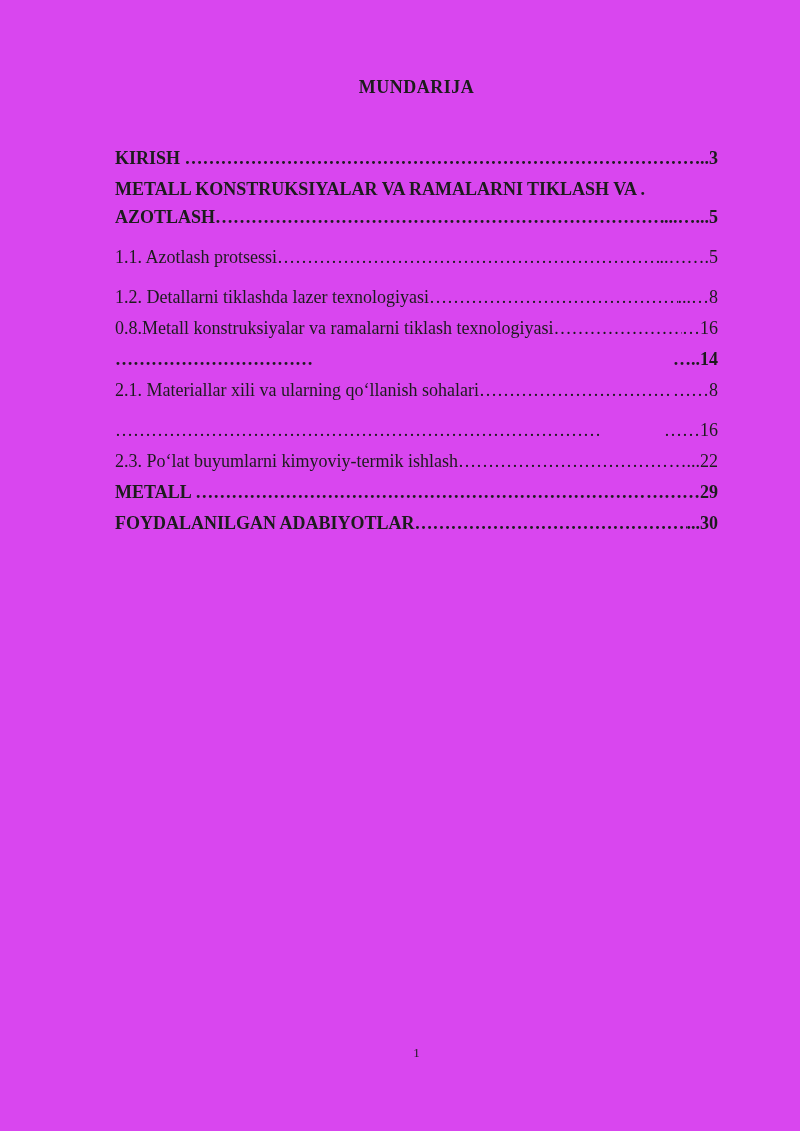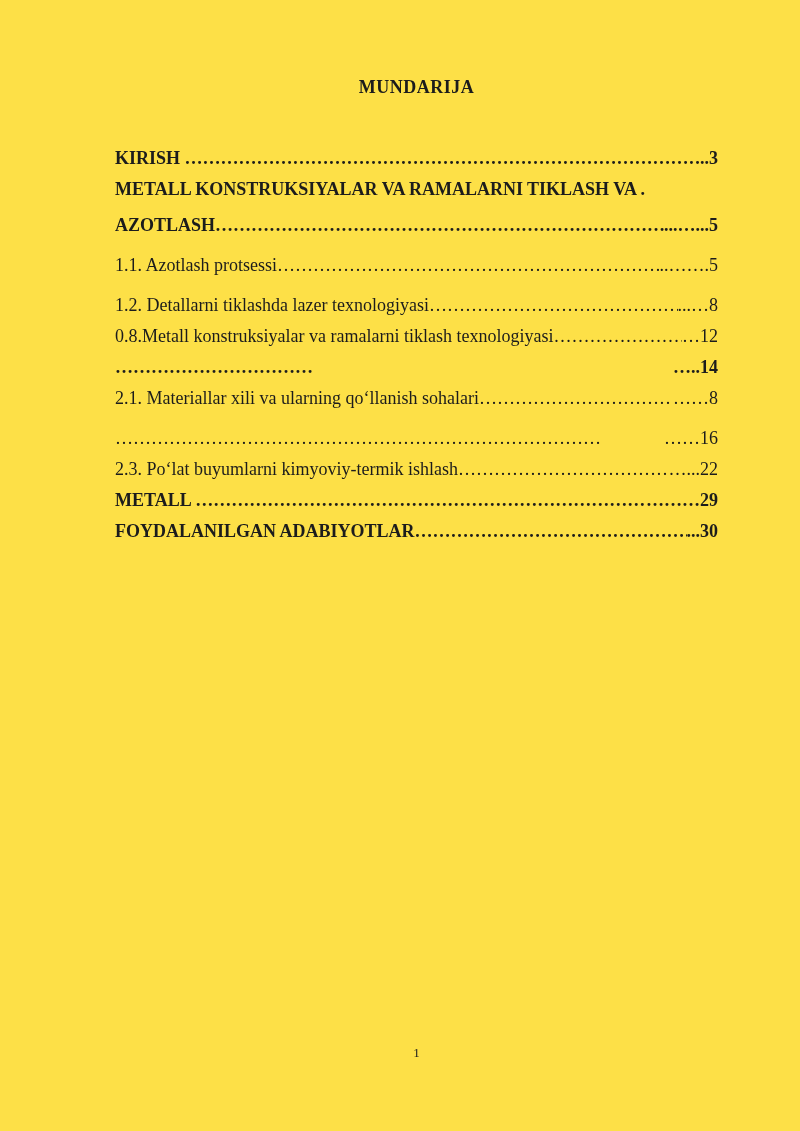--- a/index.html
+++ b/index.html
@@ -4,21 +4,21 @@
 <style>
   html, body {
     margin: 0;
     padding: 0;
     background: #ffffff;
   }
   .page {
     position: relative;
     width: 800px;
     height: 1131px;
-    background: #fde047;
+    background: #d946ef;
     font-family: "Liberation Serif", "DejaVu Serif", serif;
     color: #1c1c1c;
     overflow: hidden;
   }
   .content {
     padding: 74px 82px 0 115px;
   }
   .doc-title {
     margin: 0 0 46px 0;
     font-size: 18px;
@@ -28,21 +28,21 @@
     letter-spacing: 0.5px;
   }
   .toc-row {
     display: flex;
     align-items: baseline;
     margin: 0 0 7px 0;
     font-size: 18px;
     line-height: 24px;
   }
   .toc-row.bold { font-weight: bold; }
-  .toc-row.mb-0 { margin-bottom: 12px; }
+  .toc-row.mb-0 { margin-bottom: 4px; }
   .toc-row.mb-lg { margin-bottom: 16px; }
   .toc-label {
     flex: 0 0 auto;
     white-space: pre;
   }
   .toc-leader {
     flex: 1 1 auto;
     min-width: 0;
     overflow: hidden;
     white-space: nowrap;
@@ -96,21 +96,21 @@
 
       <p class="toc-row">
         <span class="toc-label">1.2. Detallarni tiklashda lazer texnologiyasi</span>
         <span class="toc-leader">………………………………………………………………</span>
         <span class="toc-page">...…8</span>
       </p>
 
       <p class="toc-row">
         <span class="toc-label">0.8.Metall konstruksiyalar va ramalarni tiklash texnologiyasi</span>
         <span class="toc-leader">………………………………</span>
-        <span class="toc-page">…12</span>
+        <span class="toc-page">…16</span>
       </p>
 
       <p class="toc-row bold">
         <span class="toc-leader">……………………………</span>
         <span class="toc-page">…..14</span>
       </p>
 
       <p class="toc-row mb-lg">
         <span class="toc-label">2.1. Materiallar xili va ularning qo‘llanish sohalari</span>
         <span class="toc-leader">………………………………………………</span>

